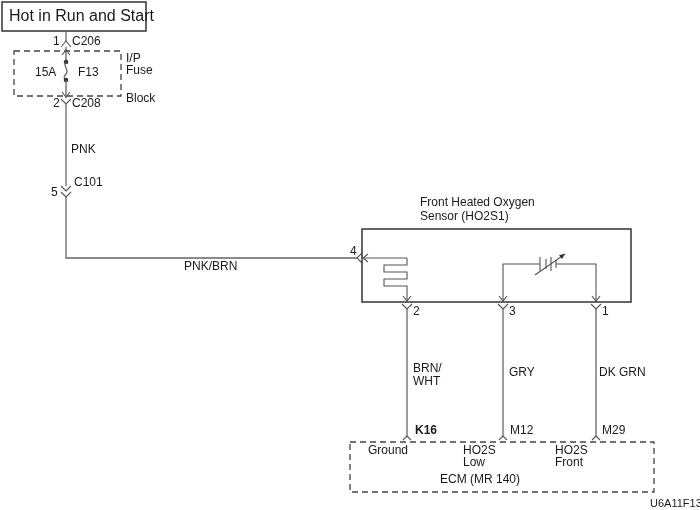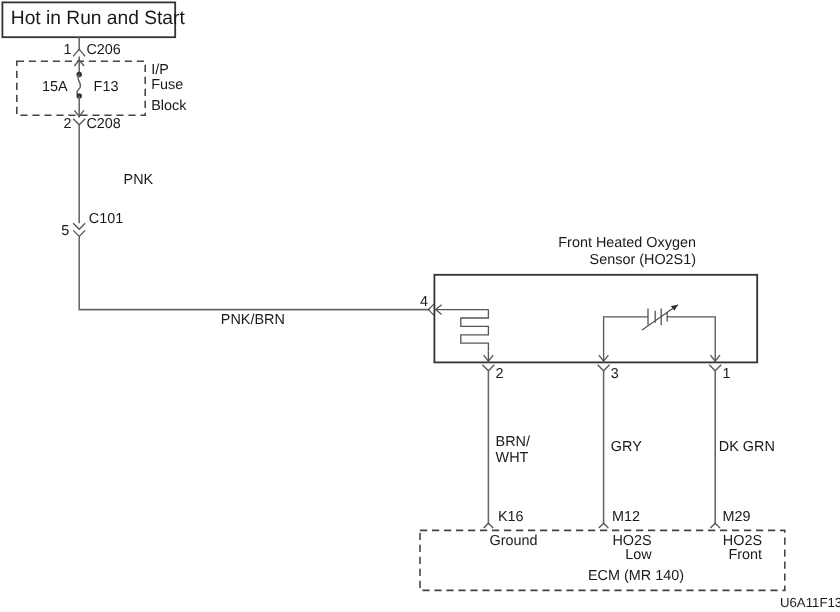--- a/index.html
+++ b/index.html
@@ -3,21 +3,21 @@
 <meta charset="utf-8">
 <style>
   html, body { margin: 0; padding: 0; background: #ffffff; }
   body { width: 700px; height: 510px; position: relative; overflow: hidden; font-family: "Liberation Sans", sans-serif; color: #1a1a1a; }
   svg { position: absolute; left: 0; top: 0; }
   .wire { stroke: #666; stroke-width: 1.3; fill: none; }
   .box { stroke: #333; stroke-width: 1.5; fill: none; }
   .dash { stroke: #444; stroke-width: 1.3; fill: none; stroke-dasharray: 6 4; }
   .thin { stroke: #555; stroke-width: 1.1; fill: none; }
   .lbl { position: absolute; font-size: 12px; line-height: 13px; white-space: nowrap; }
-  .ctr { text-align: right; }
+  .ctr { text-align: left; }
 </style>
 </head>
 <body>
 
 <svg width="700" height="510">
 
   <rect x="2" y="2" width="144" height="29" class="box"></rect>
 
   <line x1="66" y1="31" x2="66" y2="42" class="wire"></line>
 
@@ -79,42 +79,42 @@
 </svg>
 
 <div class="lbl" style="left:9px;top:8px;font-size:16px;line-height:16px;">Hot in Run and Start</div>
 
 <div class="lbl" style="left:53px;top:35px;">1</div>
 <div class="lbl" style="left:72px;top:35px;">C206</div>
 <div class="lbl" style="left:35px;top:66px;">15A</div>
 <div class="lbl" style="left:78px;top:66px;">F13</div>
 <div class="lbl" style="left:126px;top:52px;">I/P</div>
 <div class="lbl" style="left:126px;top:64px;">Fuse</div>
-<div class="lbl" style="left:126px;top:82px;">Block</div>
+<div class="lbl" style="left:126px;top:92px;">Block</div>
 <div class="lbl" style="left:53px;top:97px;">2</div>
 <div class="lbl" style="left:72px;top:97px;">C208</div>
 
-<div class="lbl" style="left:71px;top:143px;margin-left:32px;">PNK</div>
+<div class="lbl" style="left:71px;top:143px;">PNK</div>
 <div class="lbl" style="left:51px;top:186px;">5</div>
 <div class="lbl" style="left:74px;top:176px;">C101</div>
 <div class="lbl" style="left:184px;top:260px;">PNK/BRN</div>
 
 <div class="lbl ctr" style="left:420px;top:196px;width:160px;">Front Heated Oxygen</div>
 <div class="lbl ctr" style="left:420px;top:210px;width:160px;">Sensor (HO2S1)</div>
 <div class="lbl" style="left:350px;top:245px;">4</div>
 <div class="lbl" style="left:413px;top:305px;">2</div>
 <div class="lbl" style="left:509px;top:305px;">3</div>
 <div class="lbl" style="left:602px;top:305px;">1</div>
 
 <div class="lbl" style="left:413px;top:362px;">BRN/</div>
 <div class="lbl" style="left:413px;top:375px;">WHT</div>
 <div class="lbl" style="left:509px;top:366px;">GRY</div>
 <div class="lbl" style="left:599px;top:366px;">DK GRN</div>
 
-<div class="lbl" style="left:415px;top:424px;">K16</div>
+<div class="lbl" style="left:415px;top:424px;font-weight:bold;">K16</div>
 <div class="lbl" style="left:510px;top:424px;">M12</div>
 <div class="lbl" style="left:602px;top:424px;">M29</div>
 
 <div class="lbl ctr" style="left:368px;top:444px;width:80px;">Ground</div>
 <div class="lbl ctr" style="left:463px;top:444px;width:80px;">HO2S</div>
 <div class="lbl ctr" style="left:463px;top:456px;width:80px;">Low</div>
 <div class="lbl ctr" style="left:555px;top:444px;width:80px;">HO2S</div>
 <div class="lbl ctr" style="left:555px;top:456px;width:80px;">Front</div>
 <div class="lbl ctr" style="left:440px;top:473px;width:130px;">ECM (MR 140)</div>
 

